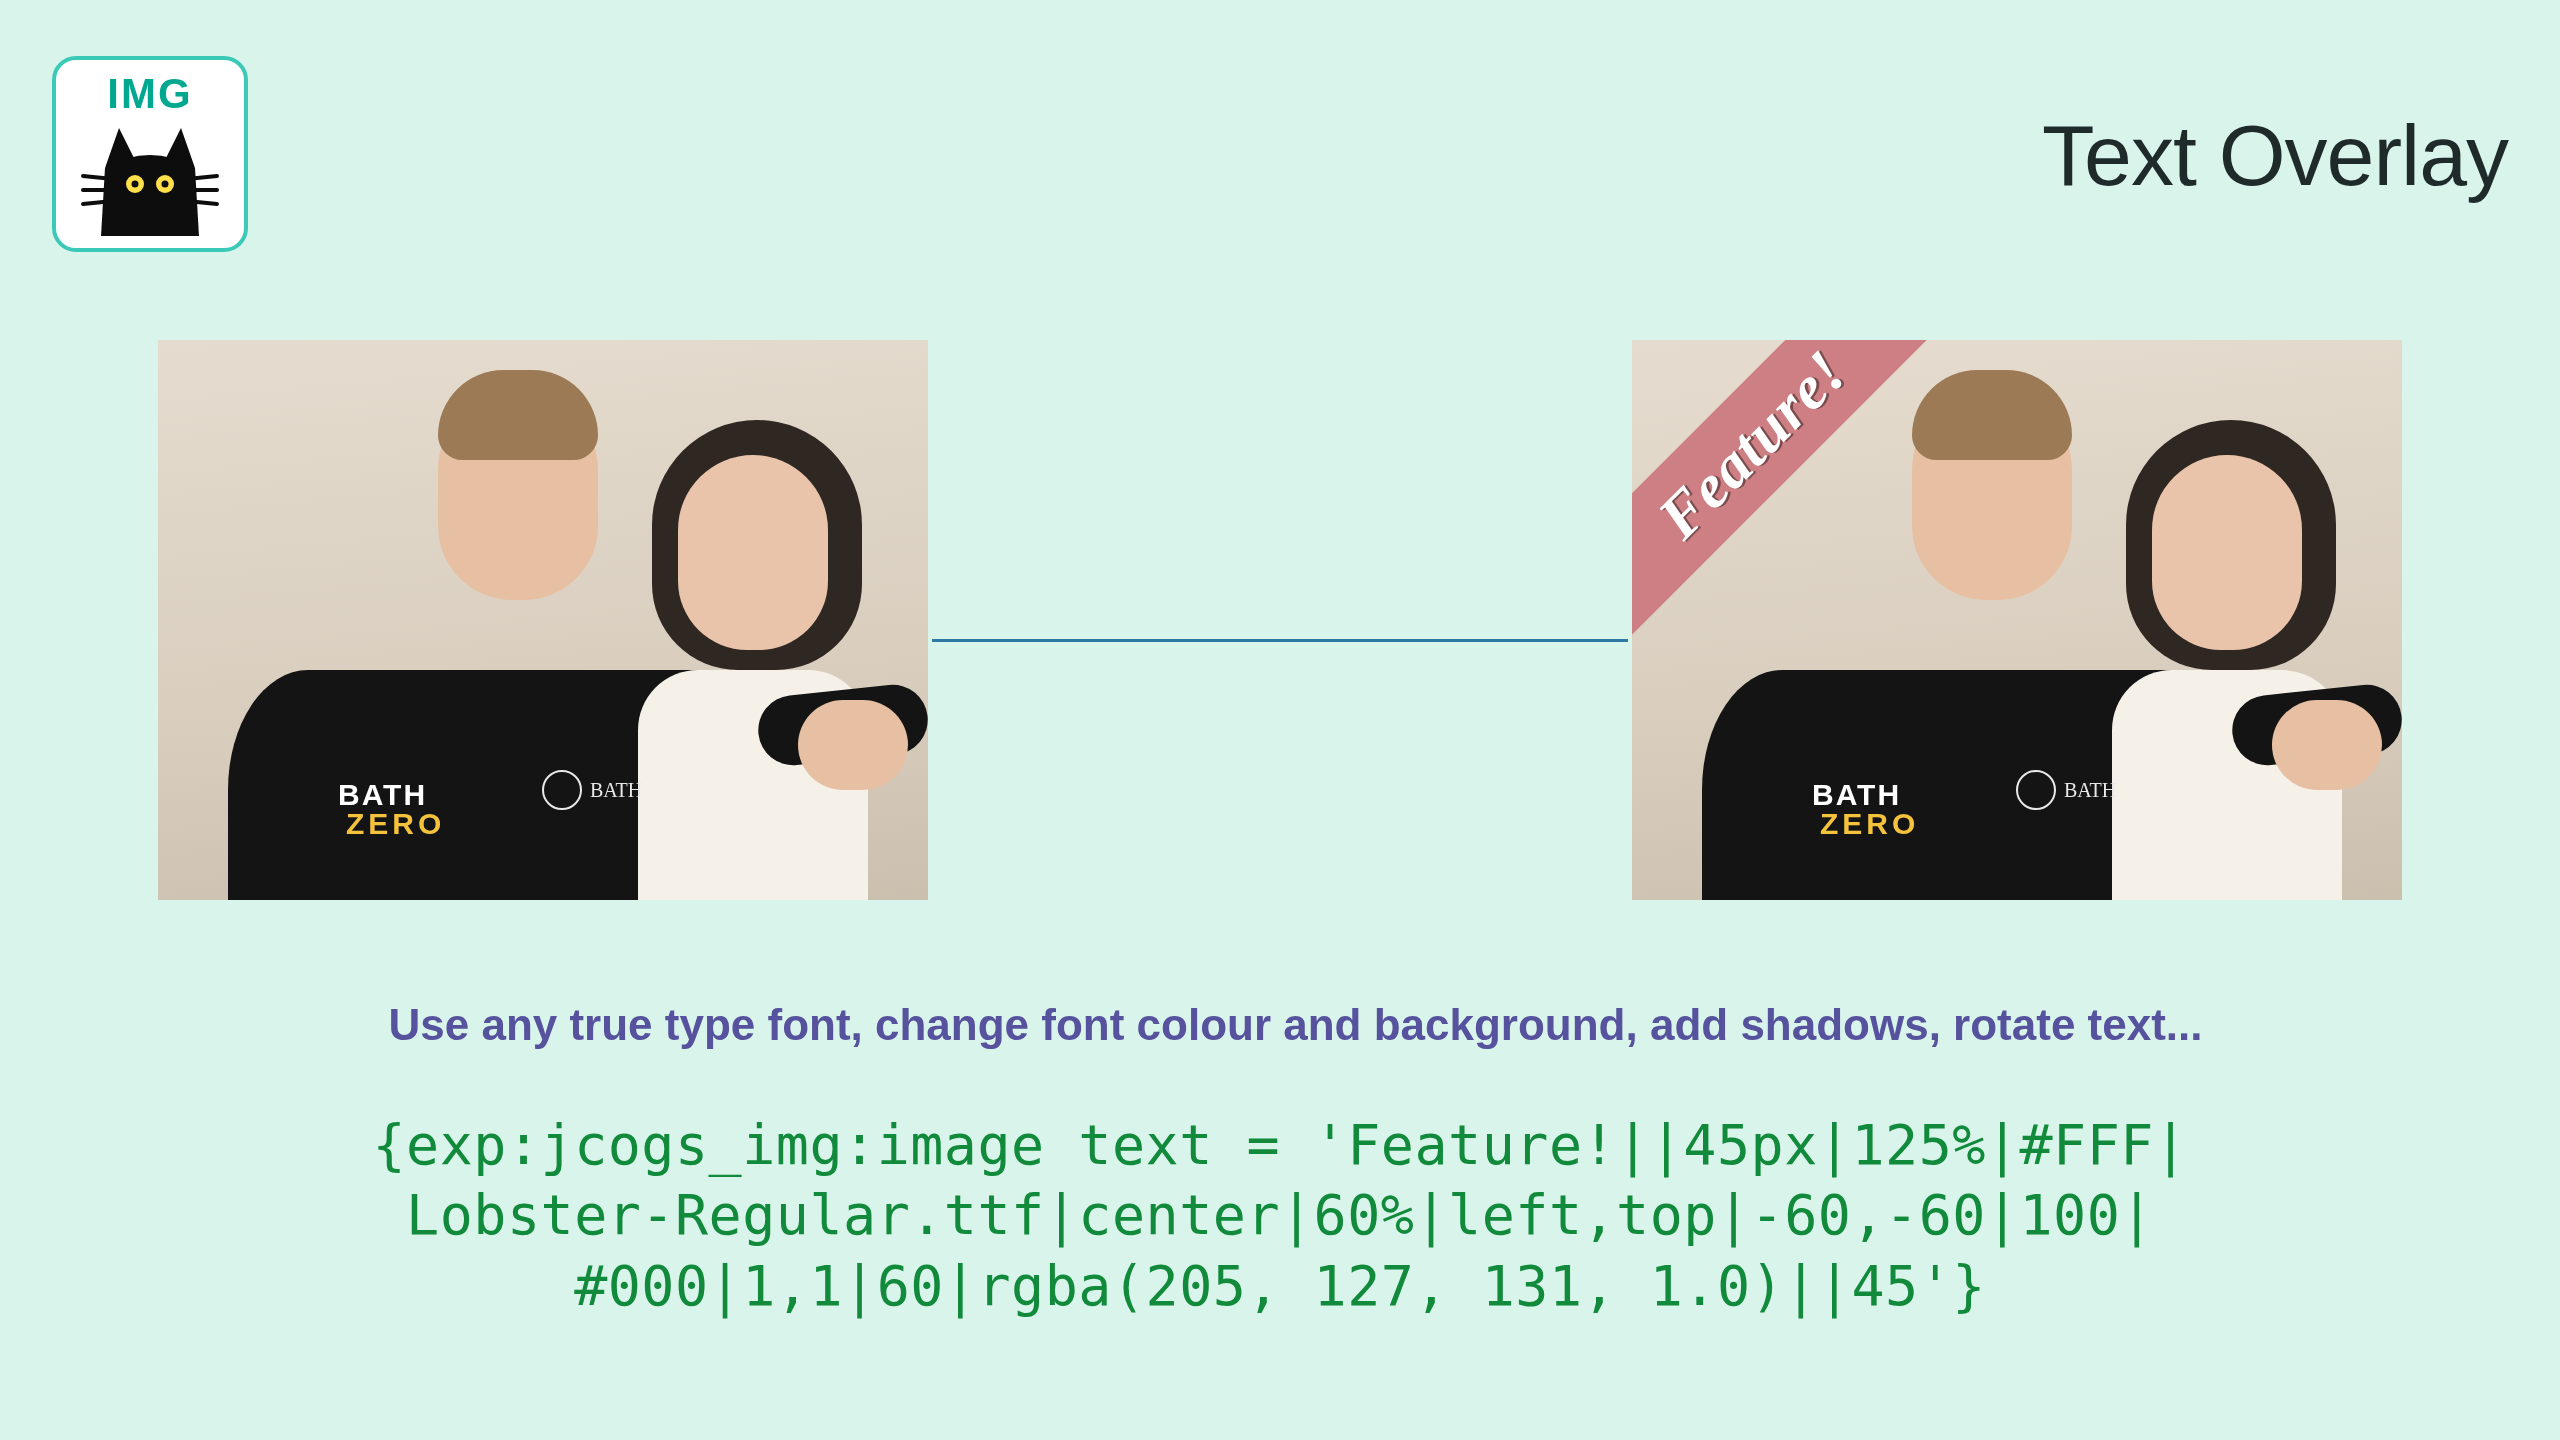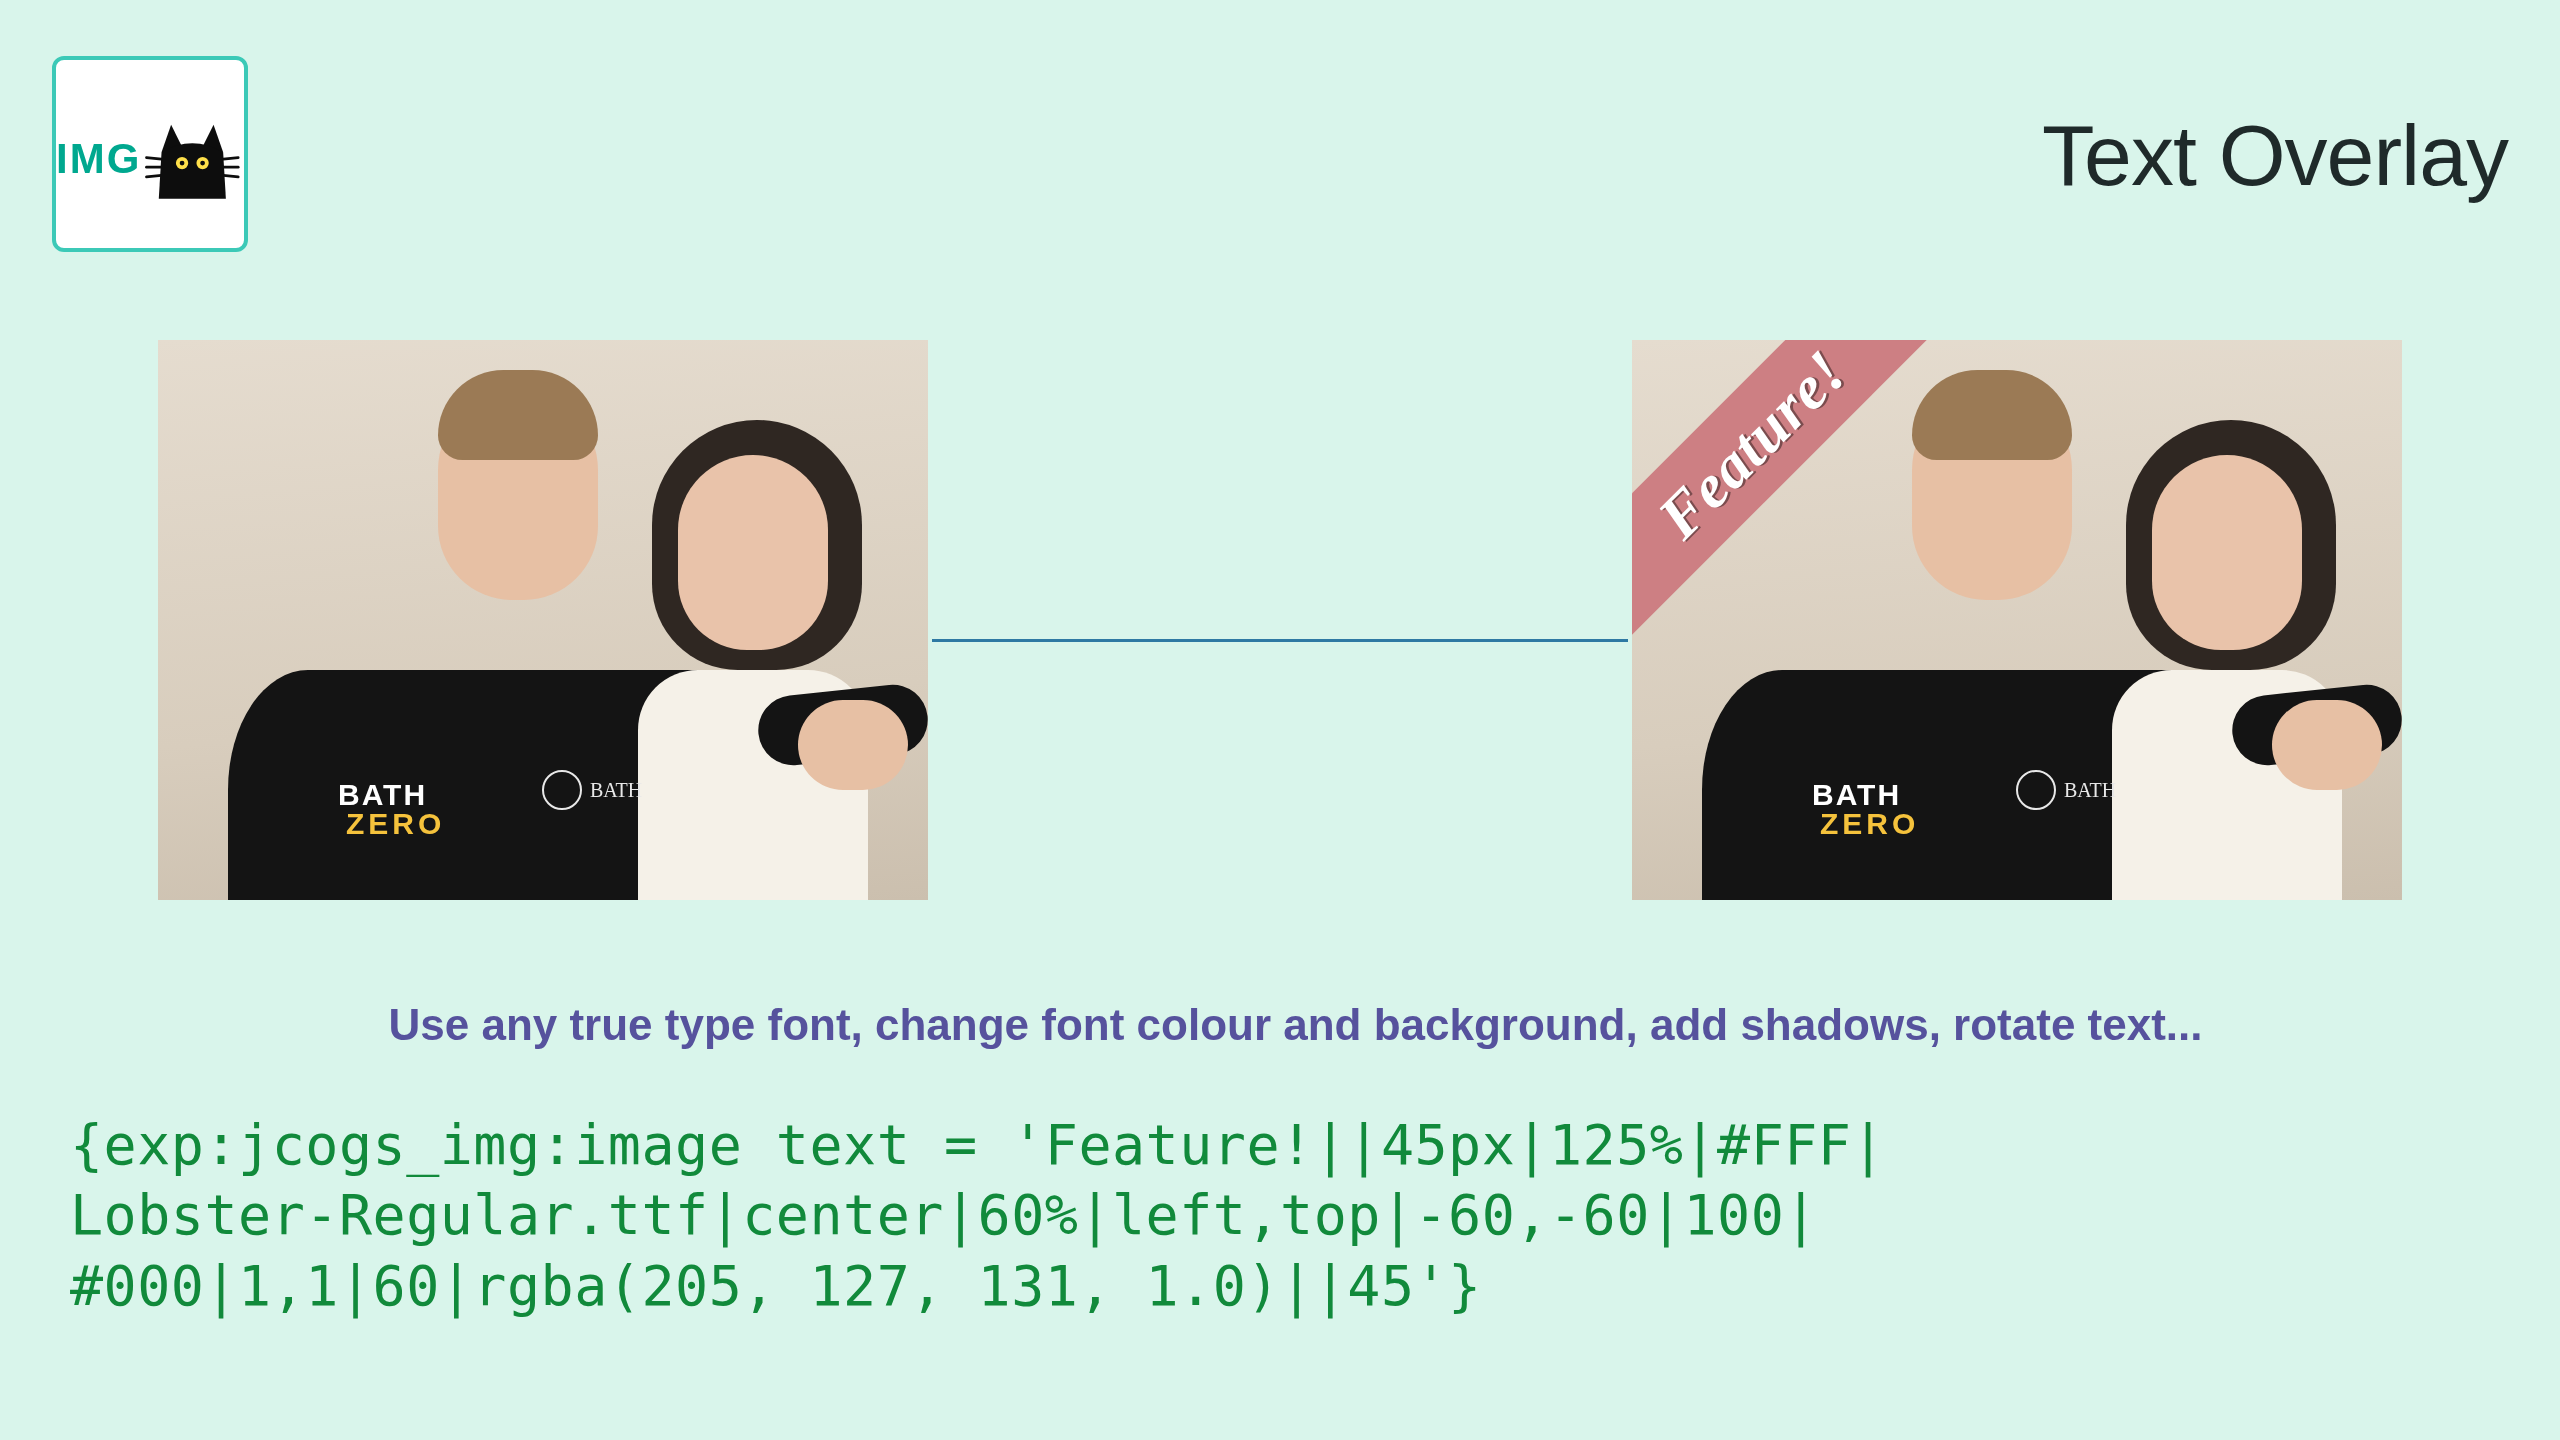--- a/index.html
+++ b/index.html
@@ -26,23 +26,23 @@
   .header-left {
     display: flex;
     align-items: center;
     gap: 34px;
   }
   .logo-badge {
     width: 196px;
     height: 196px;
     background: #ffffff;
     border: 4px solid #3cc9b7;
-    border-radius: 12px;
-    display: flex;
-    flex-direction: row;
+    border-radius: 24px;
+    display: flex;
+    flex-direction: column;
     align-items: center;
     justify-content: flex-start;
     padding-top: 10px;
     box-sizing: border-box;
   }
   .logo-text {
     font-size: 42px;
     font-weight: 900;
     letter-spacing: 2px;
     color: #00a88f;
@@ -224,20 +224,21 @@
     font-weight: 700;
     color: #56529d;
     padding-left: 31px;
   }
 
   
   .code {
     position: absolute;
     top: 1110px;
     left: 70px; right: 70px;
+    text-align: center;
     font-family: "SF Mono", Menlo, Consolas, monospace;
     font-size: 55px;
     line-height: 1.28;
     color: #118a3b;
     white-space: pre-wrap;
     letter-spacing: 0.5px;
   }
 </style>
 </head>
 <body>

